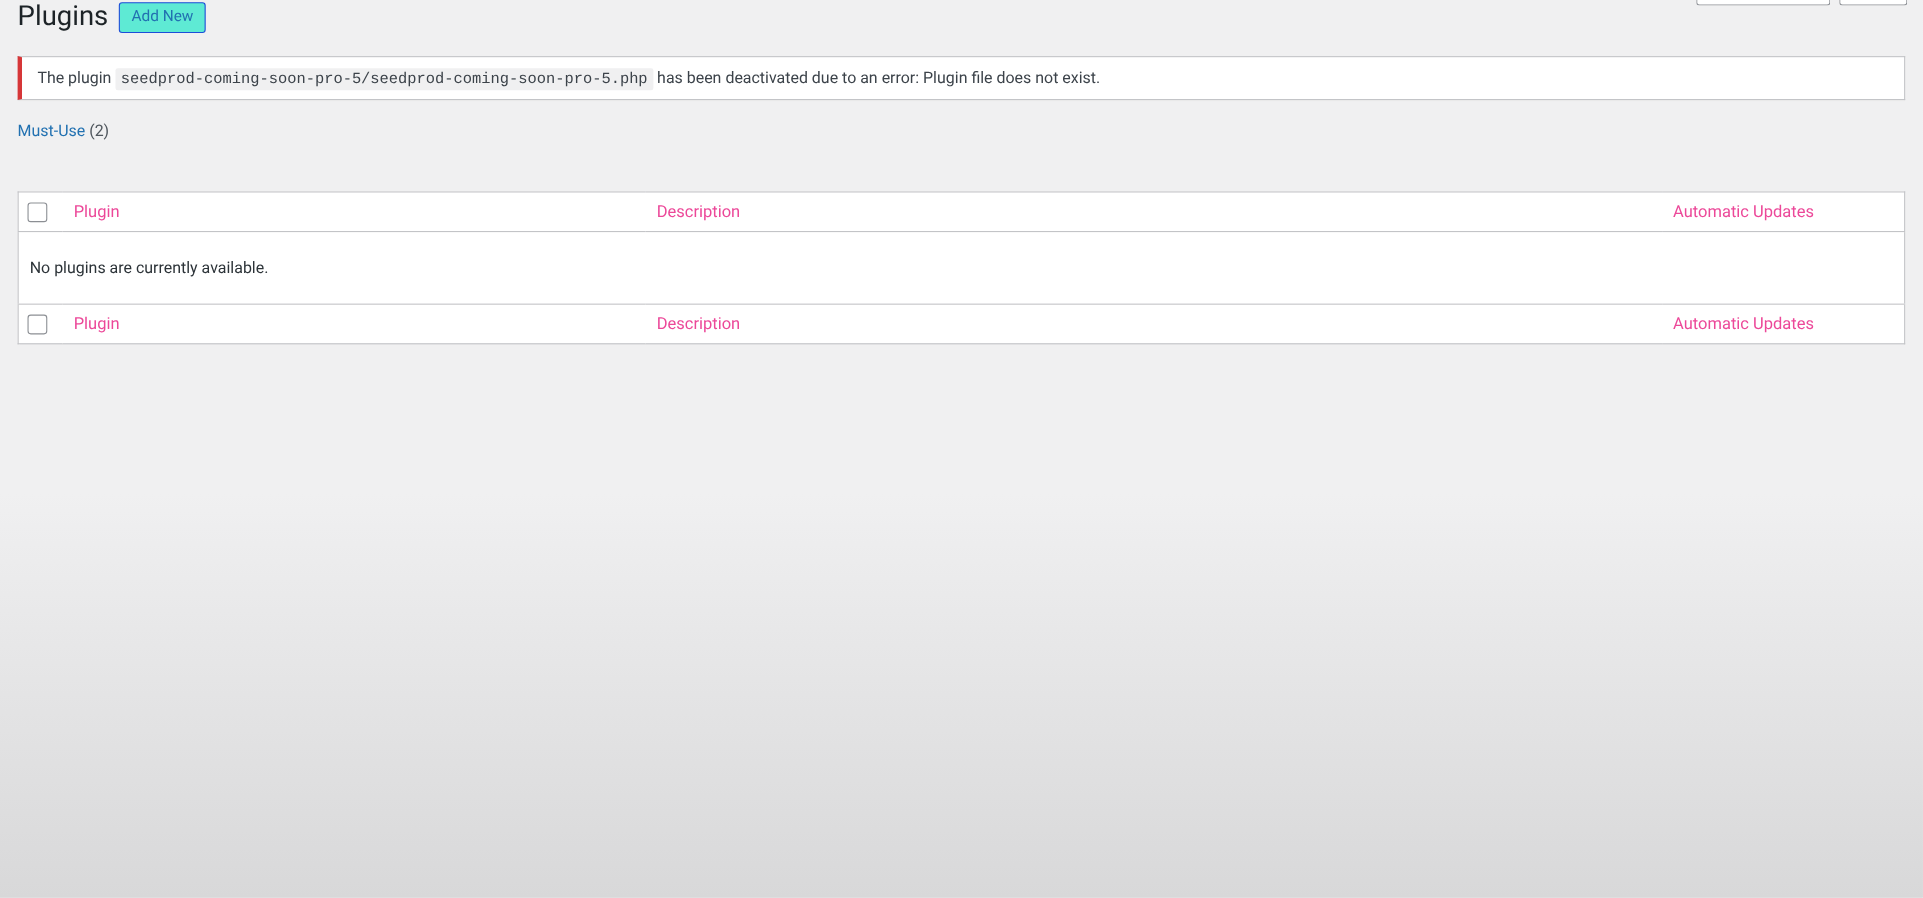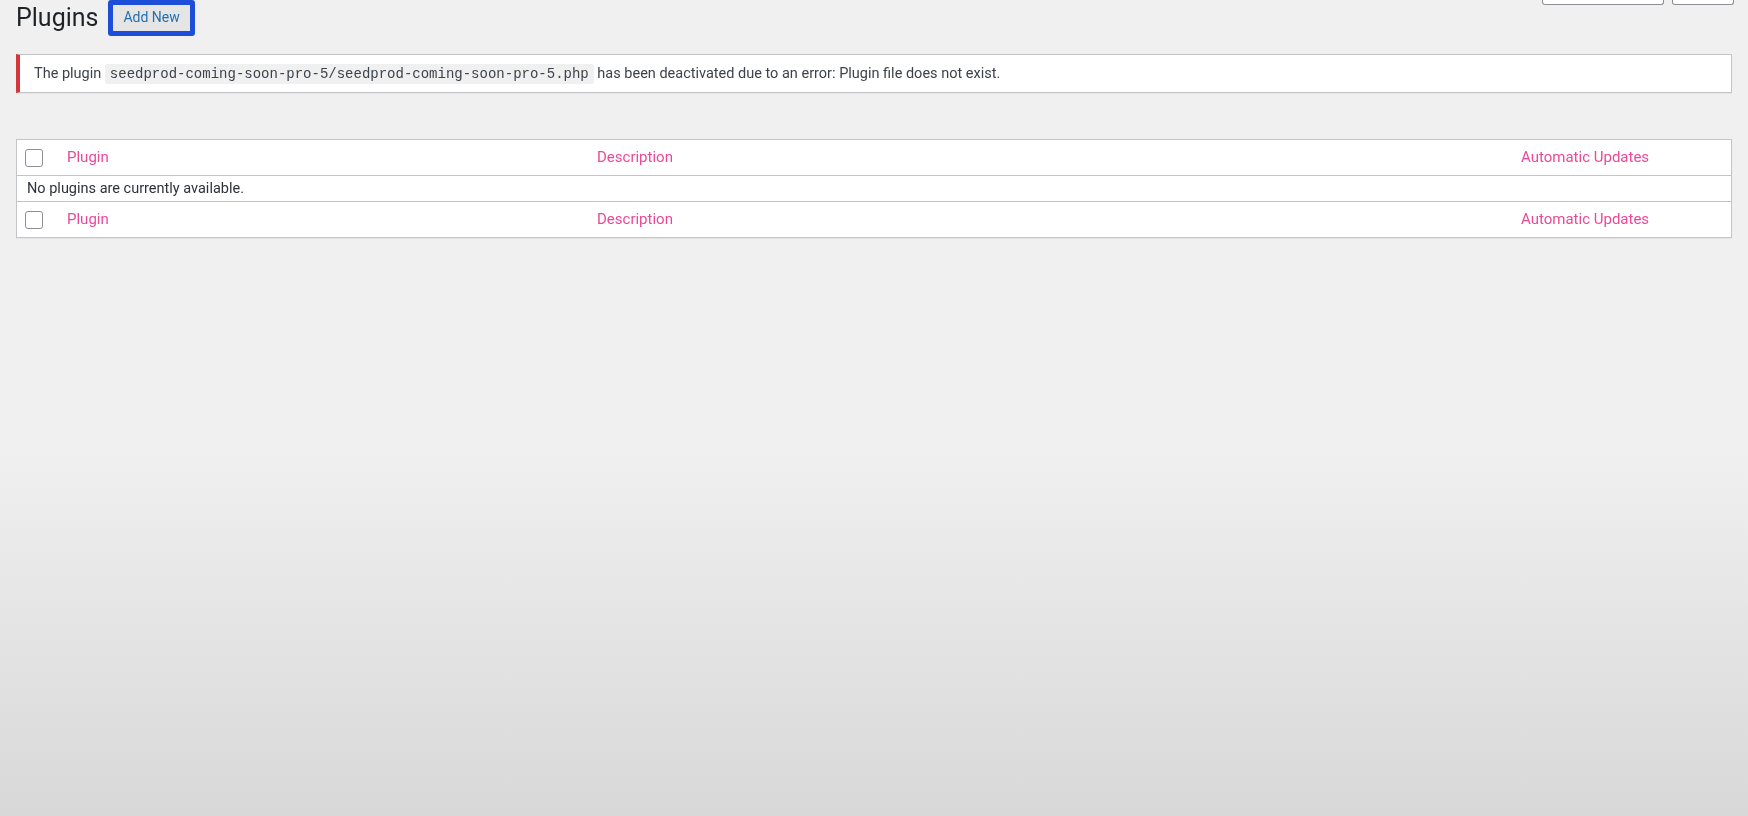--- a/index.html
+++ b/index.html
@@ -27,22 +27,22 @@
     font-weight: 400;
     color: #1d2327;
     margin: 0;
     padding: 0;
     line-height: 1.3;
   }
   .add-new-btn {
     display: inline-block;
     font-size: 14px;
     color: #2271b1;
-    background: #e5e5e5;
-    border: 5px solid #1d4ed8;
+    background: #5eead4;
+    border: 1px solid #1d4ed8;
     padding: 3px 10px;
     border-radius: 3px;
     cursor: pointer;
     line-height: 1.4;
   }
   .top-right-placeholders {
     position: absolute;
     top: 0;
     right: 14px;
     display: flex;
@@ -119,21 +119,21 @@
     width: 16px;
     height: 16px;
     border: 1px solid #8c8f94;
     border-radius: 3px;
     display: inline-block;
     background: #fff;
     vertical-align: middle;
     cursor: pointer;
   }
   td.no-items {
-    padding: 4px 10px;
+    padding: 24px 10px;
     color: #2c3338;
     font-size: 14.5px;
   }
 </style>
 </head>
 <body>
 
 <div class="top-right-placeholders">
   <div class="ph-box ph-1"></div>
   <div class="ph-box ph-2"></div>
@@ -146,20 +146,24 @@
     <span class="add-new-btn">Add New</span>
   </div>
 
 
   <div class="notice">
     <span>The plugin </span>
     <code>seedprod-coming-soon-pro-5/seedprod-coming-soon-pro-5.php</code>
     <span> has been deactivated due to an error: Plugin file does not exist.</span>
   </div>
 
+  <div class="subsubsub">
+    <a href="#">Must-Use</a>
+    <span class="count">(2)</span>
+  </div>
 
   <table class="wp-list-table">
     <thead>
       <tr>
         <th class="col-cb">
           <span class="cb"></span>
         </th>
         <th class="col-plugin">Plugin</th>
         <th class="col-desc">Description</th>
         <th class="col-auto">Automatic Updates</th>

